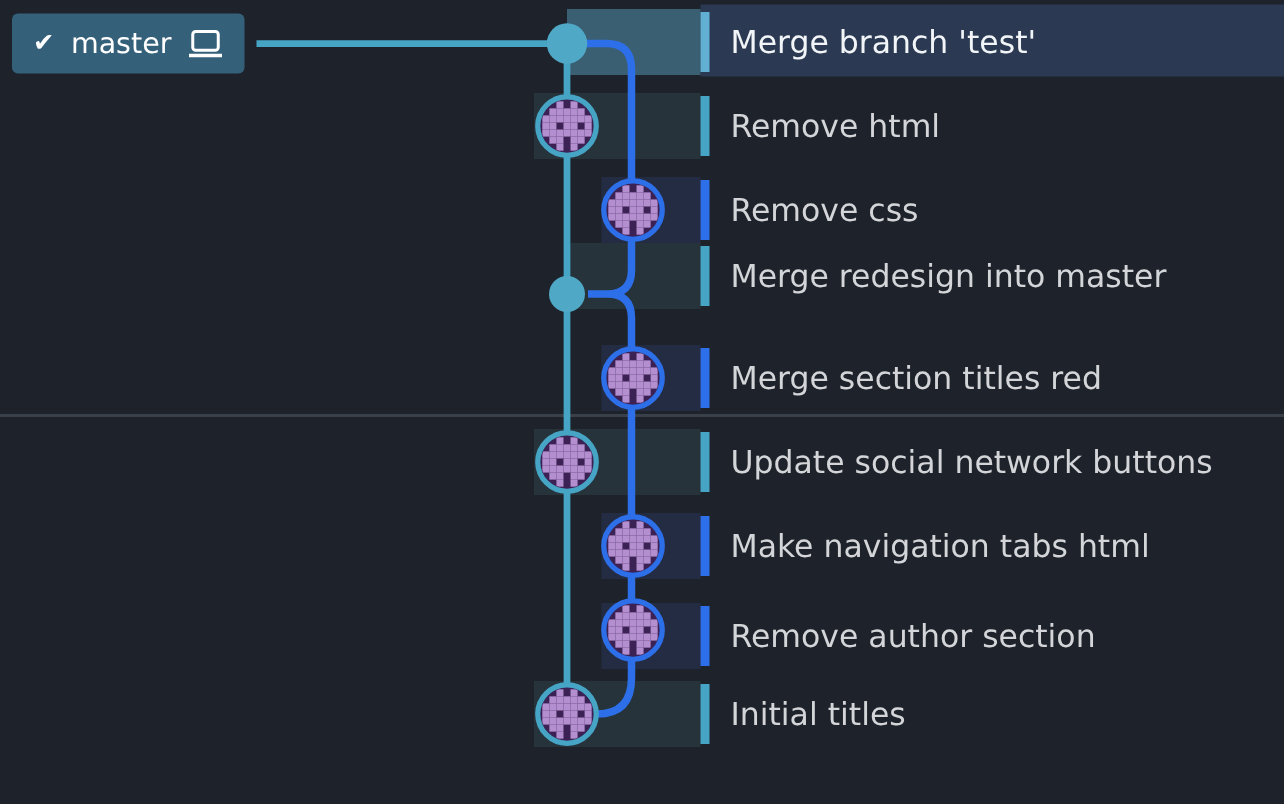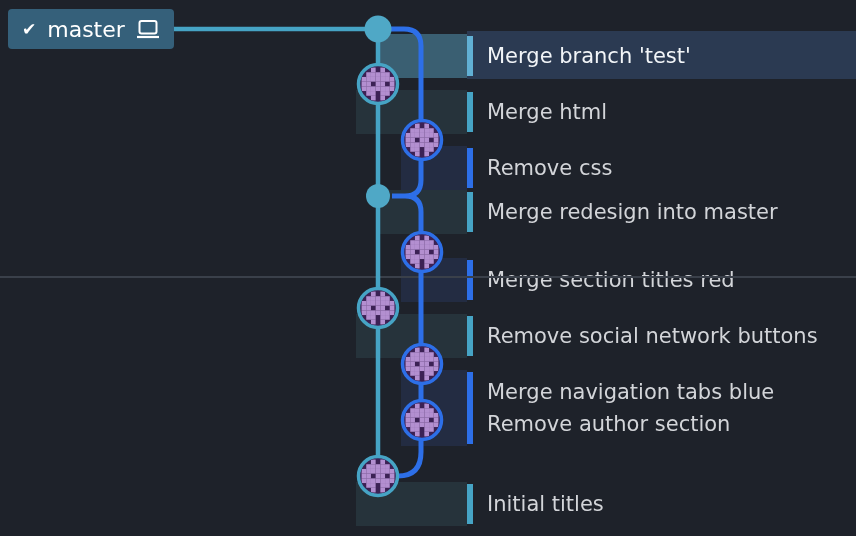--- a/index.html
+++ b/index.html
@@ -17,21 +17,21 @@
     --badge_bg:#35607a;
     --avatar_bg:#3b2154;
     --avatar_pixel:#b38fd0;
     --separator:#3a404a;
   }
   *{margin:0;padding:0;box-sizing:border-box;}
   body{background:#111;font-family:"DejaVu Sans","Liberation Sans",sans-serif;}
   #stage{position:relative;width:856px;height:536px;background:var(--background);overflow:hidden;}
 
   
-  .row{position:absolute;left:0;width:856px;height:56px;margin-top:28px;}
+  .row{position:absolute;left:0;width:856px;height:56px;}
   .sel-bg{position:absolute;left:467px;right:0;top:3px;height:48px;background:var(--selected_row);}
   .cell{position:absolute;top:6px;height:44px;right:389px;}
   .lane-teal .cell{background:var(--teal_tint);}
   .lane-blue .cell{background:var(--blue_tint);}
   .type-node .cell{left:378px;}
   .lane-teal.type-avatar .cell{left:356px;}
   .lane-blue.type-avatar .cell{left:401px;}
   .selected .cell{background:var(--selected_cell);}
   .bar{position:absolute;left:467px;top:8px;width:6px;height:40px;}
   .lane-teal .bar{background:var(--teal);}
@@ -51,65 +51,65 @@
   .avatar-bg{fill:var(--avatar_bg);}
   .avatar-ring{fill:none;stroke-width:3.5;}
   .ring-teal{stroke:var(--teal);}
   .ring-blue{stroke:var(--blue);}
   .identicon rect{fill:var(--avatar_pixel);}
 
   
   .badge{position:absolute;left:8px;top:9px;height:40px;display:flex;align-items:center;
          gap:11px;padding:0 14px;background:var(--badge_bg);border-radius:4px;color:#fff;}
   .badge .check{font-size:17px;font-weight:bold;line-height:1;}
-  .badge .bname{font-size:22px;}
+  .badge .bname{font-size:19px;}
   .badge svg{display:block;}
 </style>
 </head>
 <body>
 
 <div id="stage">
 
   <div class="row lane-teal type-node selected" style="top:0">
     <div class="sel-bg"></div>
     <div class="cell"></div>
     <div class="bar"></div>
     <div class="msg">Merge branch 'test'</div>
   </div>
   <div class="row lane-teal type-avatar" style="top:56px">
     <div class="cell"></div>
     <div class="bar"></div>
-    <div class="msg">Merge html</div>
+    <div class="msg">Remove html</div>
   </div>
   <div class="row lane-blue type-avatar" style="top:112px">
     <div class="cell"></div>
     <div class="bar"></div>
     <div class="msg">Remove css</div>
   </div>
   <div class="row lane-teal type-node" style="top:156px">
     <div class="cell"></div>
     <div class="bar"></div>
     <div class="msg">Merge redesign into master</div>
   </div>
   <div class="row lane-blue type-avatar" style="top:224px">
     <div class="cell"></div>
     <div class="bar"></div>
     <div class="msg">Merge section titles red</div>
   </div>
   <div class="row lane-teal type-avatar" style="top:280px">
     <div class="cell"></div>
     <div class="bar"></div>
-    <div class="msg">Remove social network buttons</div>
+    <div class="msg">Update social network buttons</div>
   </div>
   <div class="row lane-blue type-avatar" style="top:336px">
     <div class="cell"></div>
     <div class="bar"></div>
-    <div class="msg">Merge navigation tabs blue</div>
-  </div>
-  <div class="row lane-blue type-avatar" style="top:368px">
+    <div class="msg">Make navigation tabs html</div>
+  </div>
+  <div class="row lane-blue type-avatar" style="top:396px">
     <div class="cell"></div>
     <div class="bar"></div>
     <div class="msg">Remove author section</div>
   </div>
   <div class="row lane-teal type-avatar" style="top:448px">
     <div class="cell"></div>
     <div class="bar"></div>
     <div class="msg">Initial titles</div>
   </div>
 

